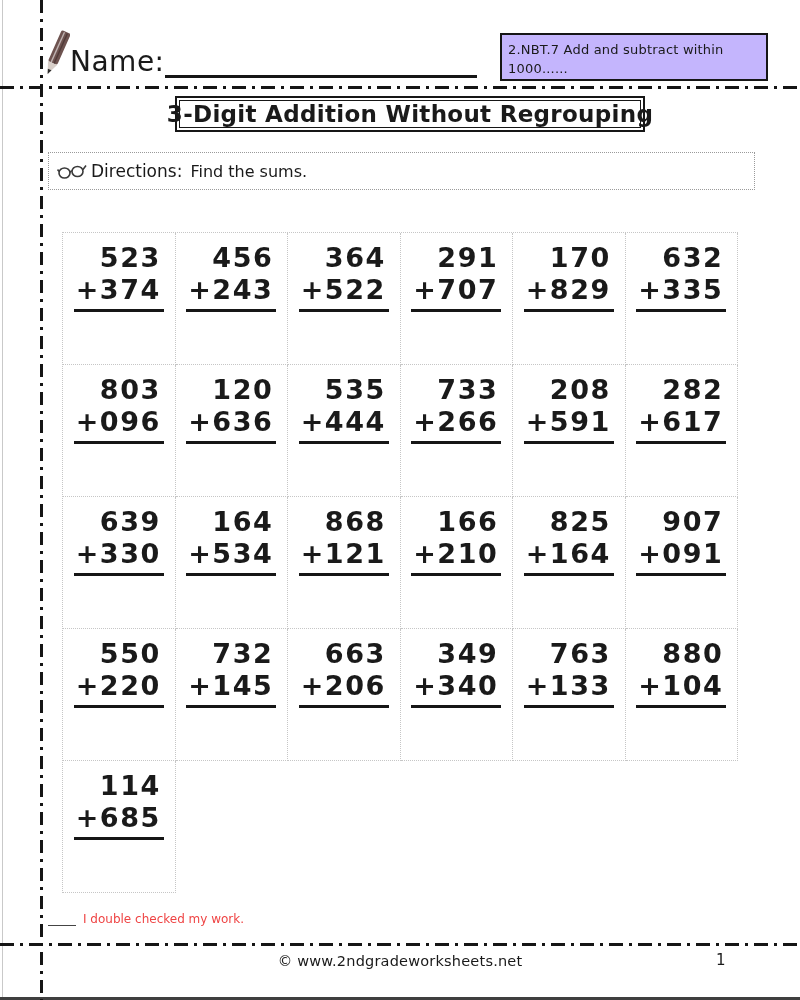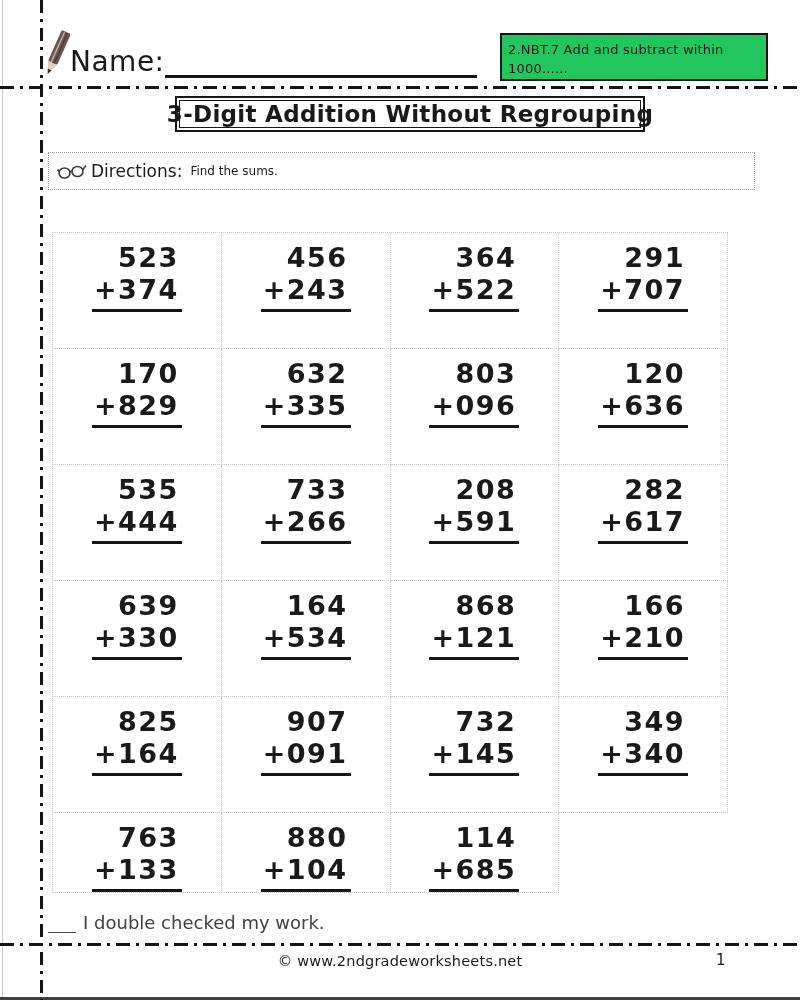--- a/index.html
+++ b/index.html
@@ -20,49 +20,49 @@
   .fold-top{top:86px;}
   .fold-bottom{top:943px;}
 
   
   .name-row{position:absolute;left:44px;top:28px;display:flex;align-items:flex-end;}
   .pencil{width:26px;height:50px;margin-right:0px;}
   .name-label{font-size:28px;letter-spacing:0.5px;line-height:1;padding-bottom:2px;}
   .name-line{display:inline-block;width:312px;border-bottom:3px solid #161616;height:30px;}
 
   .standard-box{position:absolute;left:500px;top:33px;width:268px;height:48px;
-    border:2px solid #161616;background:#22c55e;box-sizing:border-box;padding:4px 6px;}
+    border:2px solid #161616;background:#c4b5fd;box-sizing:border-box;padding:4px 6px;}
   .standard-text{font-size:13px;letter-spacing:0.2px;}
 
   
   .title-box{position:absolute;left:175px;top:96px;width:470px;height:36px;
     border:2px solid #161616;box-sizing:border-box;background:#fff;}
   .title-inner{position:absolute;inset:2px;border:1px solid #161616;
     display:flex;align-items:center;justify-content:center;}
   .title-text{font-size:23px;font-weight:bold;letter-spacing:0.3px;white-space:nowrap;}
 
   
   .directions-box{position:absolute;left:48px;top:152px;width:707px;height:38px;
     border:1px dotted #9a9a9a;box-sizing:border-box;display:flex;align-items:center;padding:0 8px;}
   .glasses{width:30px;height:18px;margin-right:4px;flex:0 0 auto;}
   .dir-label{font-size:17px;font-weight:normal;margin-right:8px;white-space:nowrap;}
-  .dir-text{font-size:12px;white-space:nowrap;}
-
-  
-  .grid{position:absolute;left:52px;top:232px;width:676px;height:661px;
-    display:grid;grid-template-columns:repeat(4,1fr);grid-template-rows:repeat(5,1fr);
+  .dir-text{font-size:16px;white-space:nowrap;}
+
+  
+  .grid{position:absolute;left:62px;top:232px;width:676px;height:661px;
+    display:grid;grid-template-columns:repeat(6,1fr);grid-template-rows:repeat(5,1fr);
     border-top:1px dotted #c6c6c6;border-left:1px dotted #c6c6c6;box-sizing:border-box;}
   .cell{border-right:1px dotted #c6c6c6;border-bottom:1px dotted #c6c6c6;
     box-sizing:border-box;display:flex;justify-content:center;align-items:flex-start;padding-top:9px;}
   .prob{text-align:right;font-size:27px;font-weight:600;letter-spacing:1.5px;line-height:1.18;}
   .prob .top{padding-right:3px;}
   .prob .bot{border-bottom:3px solid #161616;padding:0 3px 3px 2px;}
 
   
-  .check-row{position:absolute;left:48px;top:912px;font-size:18px;color:#404040;
+  .check-row{position:absolute;left:48px;top:912px;font-size:12px;color:#ef4444;
     display:flex;align-items:flex-end;}
   .check-blank{display:inline-block;width:28px;border-bottom:1.5px solid #444;height:12px;margin-right:7px;}
   .site-credit{position:absolute;left:0;right:0;top:953px;text-align:center;font-size:14.5px;letter-spacing:0.2px;}
   .page-num{position:absolute;left:716px;top:951px;font-size:15px;}
 </style>
 </head>
 <body>
 
 <div class="edge-left"></div>
 <div class="edge-bottom"></div>
@@ -213,22 +213,34 @@
       </div>
     </div>
   <div class="cell">
       <div class="prob">
         <div class="top">907</div>
         <div class="bot">+091</div>
       </div>
     </div>
   <div class="cell">
       <div class="prob">
+        <div class="top">550</div>
+        <div class="bot">+220</div>
+      </div>
+    </div>
+  <div class="cell">
+      <div class="prob">
         <div class="top">732</div>
         <div class="bot">+145</div>
+      </div>
+    </div>
+  <div class="cell">
+      <div class="prob">
+        <div class="top">663</div>
+        <div class="bot">+206</div>
       </div>
     </div>
   <div class="cell">
       <div class="prob">
         <div class="top">349</div>
         <div class="bot">+340</div>
       </div>
     </div>
   <div class="cell">
       <div class="prob">

